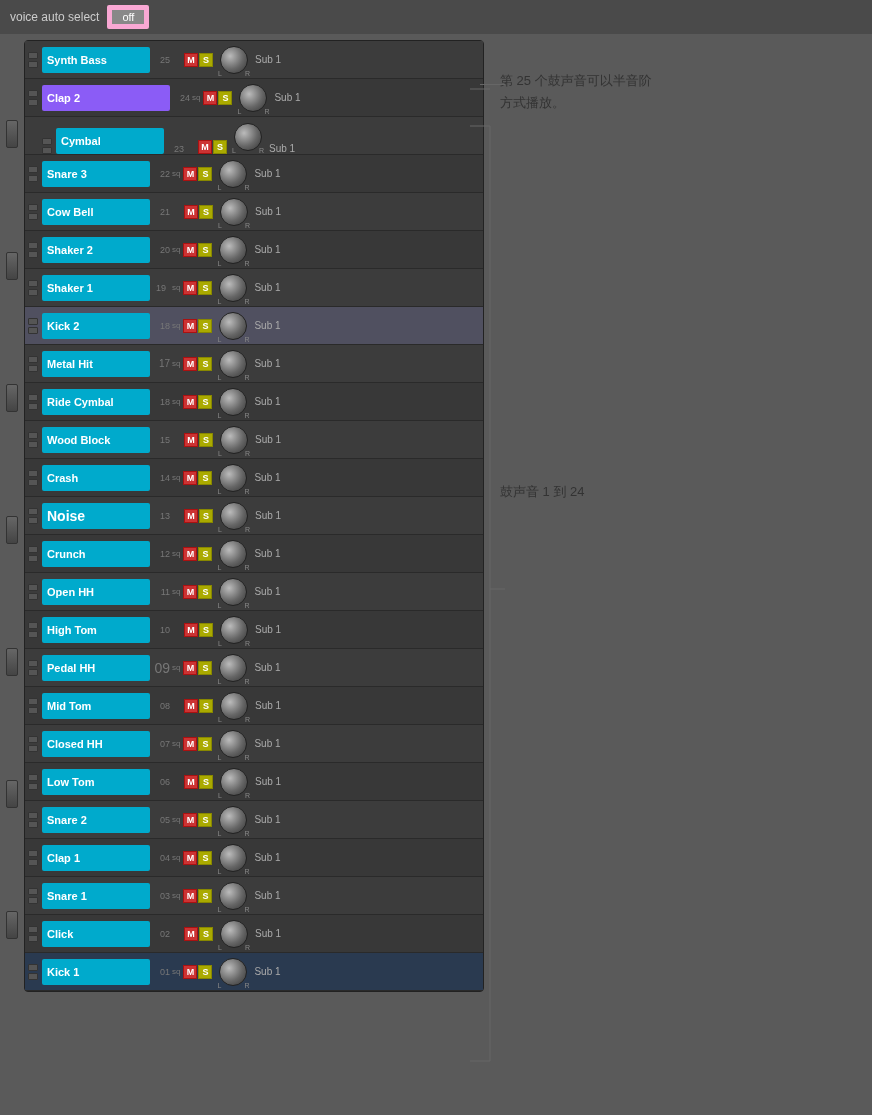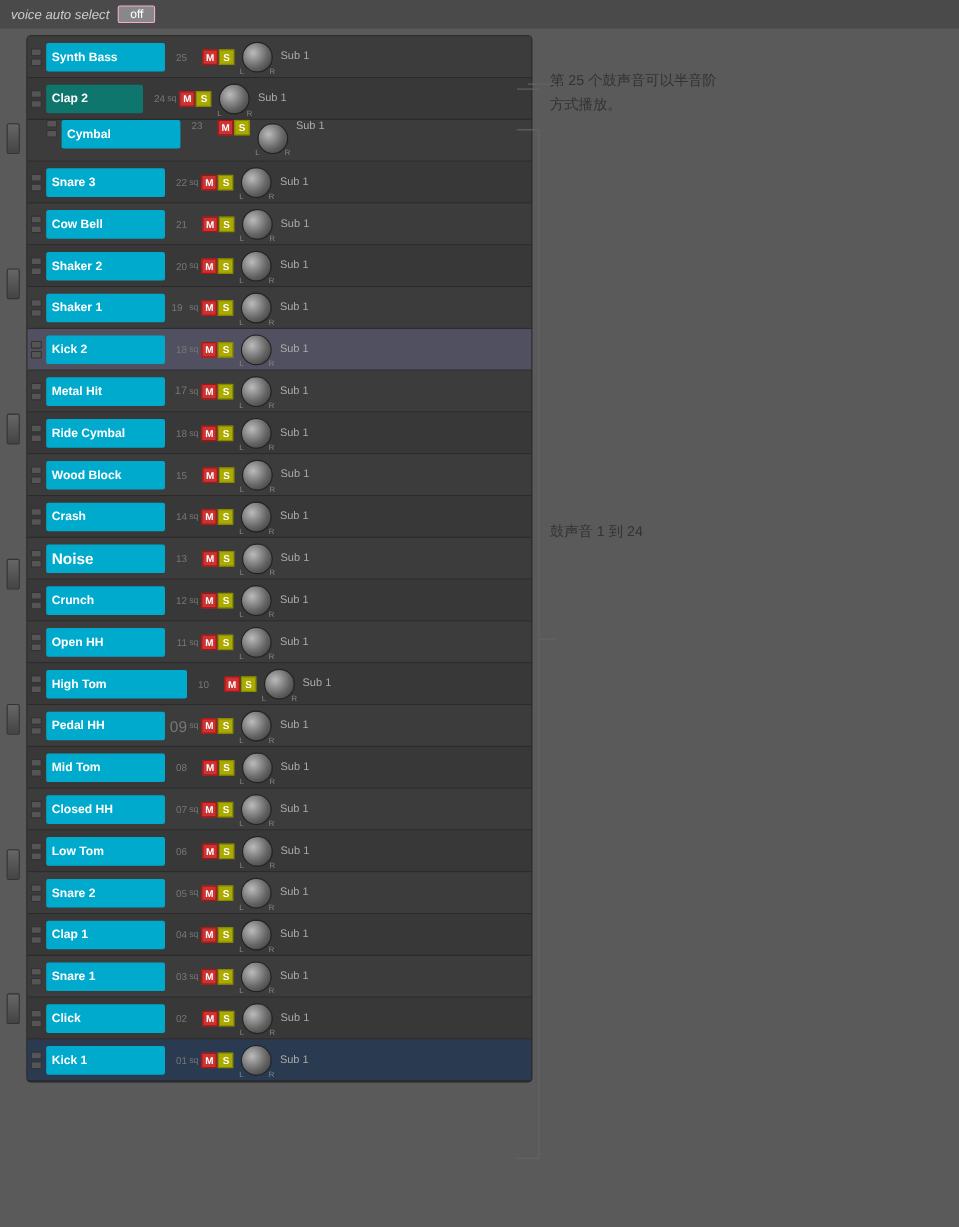--- a/index.html
+++ b/index.html
@@ -8,22 +8,22 @@
       font-family: Arial, sans-serif;
       width: 872px;
       min-height: 1115px;
       position: relative;
     }
   </style>
 </head>
 <body>
 
 <div style="display:flex;align-items:center;padding:5px 10px;background:#4a4a4a;gap:8px;">
-  <span style="color:#ccc;font-size:12px;font-style:italic;">voice auto select</span>
-  <button style="background:#888;border:1px solid #f9a8d4;color:#fff;font-size:11px;padding:1px 10px;cursor:pointer;border-radius:2px;">off</button>
+  <span style="color:#ccc;font-size:12px;">voice auto select</span>
+  <button style="background:#888;border:5px solid #f9a8d4;color:#fff;font-size:11px;padding:1px 10px;cursor:pointer;border-radius:2px;">off</button>
 </div>
 
 <div style="display:flex;flex-direction:row;padding:6px 6px 6px 6px;position:relative;">
 
   <div style="display:flex;flex-direction:column;justify-content:space-around;width:16px;margin-right:2px;gap:1px;padding-top:30px;">
     <div style="width:12px;height:28px;background:linear-gradient(to bottom,#666,#444);border:1px solid #333;border-radius:2px;margin-bottom:2px;"></div>
     <div style="width:12px;height:28px;background:linear-gradient(to bottom,#666,#444);border:1px solid #333;border-radius:2px;margin-bottom:2px;"></div>
     <div style="width:12px;height:28px;background:linear-gradient(to bottom,#666,#444);border:1px solid #333;border-radius:2px;margin-bottom:2px;"></div>
     <div style="width:12px;height:28px;background:linear-gradient(to bottom,#666,#444);border:1px solid #333;border-radius:2px;margin-bottom:2px;"></div>
     <div style="width:12px;height:28px;background:linear-gradient(to bottom,#666,#444);border:1px solid #333;border-radius:2px;margin-bottom:2px;"></div>
@@ -54,37 +54,37 @@
               <span>R</span>
             </div>
           </div>
           <div style="color: rgb(170, 170, 170); font-size: 10px; margin-left: 2px; white-space: nowrap; flex-shrink: 0;">Sub 1</div>
         </div>
         <div style="display: flex; align-items: center; height: 38px; border-bottom: 1px solid rgb(42, 42, 42); padding: 0px 3px; background: rgb(56, 56, 56); position: relative;">
           <div style="display: flex; flex-direction: column; gap: 2px; margin-right: 2px; width: 12px;">
             <div style="width: 10px; height: 7px; background: rgb(85, 85, 85); border: 1px solid rgb(51, 51, 51); border-radius: 1px; cursor: pointer;"></div>
             <div style="width: 10px; height: 7px; background: rgb(85, 85, 85); border: 1px solid rgb(51, 51, 51); border-radius: 1px; cursor: pointer;"></div>
           </div>
-          <div style="background: #0f766e; color: rgb(255, 255, 255); font-size: 11px; font-weight: bold; width: 88px; height: 26px; display: flex; align-items: center; padding: 0px 5px; border-radius: 2px; cursor: pointer; white-space: nowrap; overflow: hidden; flex-shrink: 0; text-align: right;">Clap 2</div>
+          <div style="background: #8b5cf6; color: rgb(255, 255, 255); font-size: 11px; font-weight: bold; width: 128px; height: 26px; display: flex; align-items: center; padding: 0px 5px; border-radius: 2px; cursor: pointer; white-space: nowrap; overflow: hidden; flex-shrink: 0; text-align: right;">Clap 2</div>
           <div style="color: rgb(119, 119, 119); font-size: 9px; width: 18px; text-align: right; margin: 0px 2px; flex-shrink: 0;">24</div>
           <span style="color: rgb(119, 119, 119); font-size: 8px; margin-right: 1px; flex-shrink: 0;">sq</span>
           <div style="display: flex; gap: 1px; margin: 0px 2px; flex-shrink: 0;">
             <div style="background: rgb(204, 51, 51); color: rgb(255, 255, 255); font-size: 9px; font-weight: bold; width: 14px; height: 14px; display: flex; align-items: center; justify-content: center; cursor: pointer; border: 1px solid rgb(170, 17, 17);">M</div>
             <div style="background: rgb(170, 170, 0); color: rgb(255, 255, 255); font-size: 9px; font-weight: bold; width: 14px; height: 14px; display: flex; align-items: center; justify-content: center; cursor: pointer; border: 1px solid rgb(136, 136, 0);">S</div>
           </div>
           <div style="position: relative; width: 34px; height: 34px; margin: 0px 2px; flex-shrink: 0;">
             <div style="width: 28px; height: 28px; border-radius: 50%; background: radial-gradient(circle at 35% 35%, rgb(187, 187, 187), rgb(102, 102, 102) 55%, rgb(51, 51, 51)); border: 1px solid rgb(34, 34, 34); cursor: pointer; margin: 3px;"></div>
             <div style="position: absolute; bottom: 0px; left: 0px; right: 0px; display: flex; justify-content: space-between; font-size: 7px; color: rgb(136, 136, 136); padding: 0px 1px;">
               <span>L</span>
               <span>R</span>
             </div>
           </div>
           <div style="color: rgb(170, 170, 170); font-size: 10px; margin-left: 2px; white-space: nowrap; flex-shrink: 0;">Sub 1</div>
         </div>
-        <div style="display: flex; align-items: flex-start; height: 38px; border-bottom: 1px solid rgb(42, 42, 42); padding: 0px 17px; background: rgb(60, 60, 60); position: relative;">
+        <div style="display: flex; align-items: flex-end; height: 38px; border-bottom: 1px solid rgb(42, 42, 42); padding: 0px 17px; background: rgb(60, 60, 60); position: relative;">
           <div style="display: flex; flex-direction: column; gap: 2px; margin-right: 2px; width: 12px;">
             <div style="width: 10px; height: 7px; background: rgb(85, 85, 85); border: 1px solid rgb(51, 51, 51); border-radius: 1px; cursor: pointer;"></div>
             <div style="width: 10px; height: 7px; background: rgb(85, 85, 85); border: 1px solid rgb(51, 51, 51); border-radius: 1px; cursor: pointer;"></div>
           </div>
           <div style="background: rgb(0, 170, 204); color: rgb(255, 255, 255); font-size: 11px; font-weight: bold; width: 108px; height: 26px; display: flex; align-items: center; padding: 0px 5px; border-radius: 2px; cursor: pointer; white-space: nowrap; overflow: hidden; flex-shrink: 0;">Cymbal</div>
           <div style="color: rgb(119, 119, 119); font-size: 9px; width: 18px; text-align: right; margin: 0px 2px; flex-shrink: 0;">23</div>
           <span style="width: 10px; flex-shrink: 0; display: inline-block;"></span>
           <div style="display: flex; gap: 1px; margin: 0px 2px; flex-shrink: 0;">
             <div style="background: rgb(204, 51, 51); color: rgb(255, 255, 255); font-size: 9px; font-weight: bold; width: 14px; height: 14px; display: flex; align-items: center; justify-content: center; cursor: pointer; border: 1px solid rgb(170, 17, 17);">M</div>
             <div style="background: rgb(170, 170, 0); color: rgb(255, 255, 255); font-size: 9px; font-weight: bold; width: 14px; height: 14px; display: flex; align-items: center; justify-content: center; cursor: pointer; border: 1px solid rgb(136, 136, 0);">S</div>
@@ -348,21 +348,21 @@
               <span>R</span>
             </div>
           </div>
           <div style="color: rgb(170, 170, 170); font-size: 10px; margin-left: 2px; white-space: nowrap; flex-shrink: 0;">Sub 1</div>
         </div>
         <div style="display: flex; align-items: center; height: 38px; border-bottom: 1px solid rgb(42, 42, 42); padding: 0px 3px; background: rgb(56, 56, 56); position: relative;">
           <div style="display: flex; flex-direction: column; gap: 2px; margin-right: 2px; width: 12px;">
             <div style="width: 10px; height: 7px; background: rgb(85, 85, 85); border: 1px solid rgb(51, 51, 51); border-radius: 1px; cursor: pointer;"></div>
             <div style="width: 10px; height: 7px; background: rgb(85, 85, 85); border: 1px solid rgb(51, 51, 51); border-radius: 1px; cursor: pointer;"></div>
           </div>
-          <div style="background: rgb(0, 170, 204); color: rgb(255, 255, 255); font-size: 11px; font-weight: bold; width: 128px; height: 26px; display: flex; align-items: center; padding: 0px 5px; border-radius: 2px; cursor: pointer; white-space: nowrap; overflow: hidden; flex-shrink: 0;">High Tom</div>
+          <div style="background: rgb(0, 170, 204); color: rgb(255, 255, 255); font-size: 11px; font-weight: bold; width: 108px; height: 26px; display: flex; align-items: center; padding: 0px 5px; border-radius: 2px; cursor: pointer; white-space: nowrap; overflow: hidden; flex-shrink: 0;">High Tom</div>
           <div style="color: rgb(119, 119, 119); font-size: 9px; width: 18px; text-align: right; margin: 0px 2px; flex-shrink: 0;">10</div>
           <span style="width: 10px; flex-shrink: 0; display: inline-block;"></span>
           <div style="display: flex; gap: 1px; margin: 0px 2px; flex-shrink: 0;">
             <div style="background: rgb(204, 51, 51); color: rgb(255, 255, 255); font-size: 9px; font-weight: bold; width: 14px; height: 14px; display: flex; align-items: center; justify-content: center; cursor: pointer; border: 1px solid rgb(170, 17, 17);">M</div>
             <div style="background: rgb(170, 170, 0); color: rgb(255, 255, 255); font-size: 9px; font-weight: bold; width: 14px; height: 14px; display: flex; align-items: center; justify-content: center; cursor: pointer; border: 1px solid rgb(136, 136, 0);">S</div>
           </div>
           <div style="position: relative; width: 34px; height: 34px; margin: 0px 2px; flex-shrink: 0;">
             <div style="width: 28px; height: 28px; border-radius: 50%; background: radial-gradient(circle at 35% 35%, rgb(187, 187, 187), rgb(102, 102, 102) 55%, rgb(51, 51, 51)); border: 1px solid rgb(34, 34, 34); cursor: pointer; margin: 3px;"></div>
             <div style="position: absolute; bottom: 0px; left: 0px; right: 0px; display: flex; justify-content: space-between; font-size: 7px; color: rgb(136, 136, 136); padding: 0px 1px;">
               <span>L</span>

